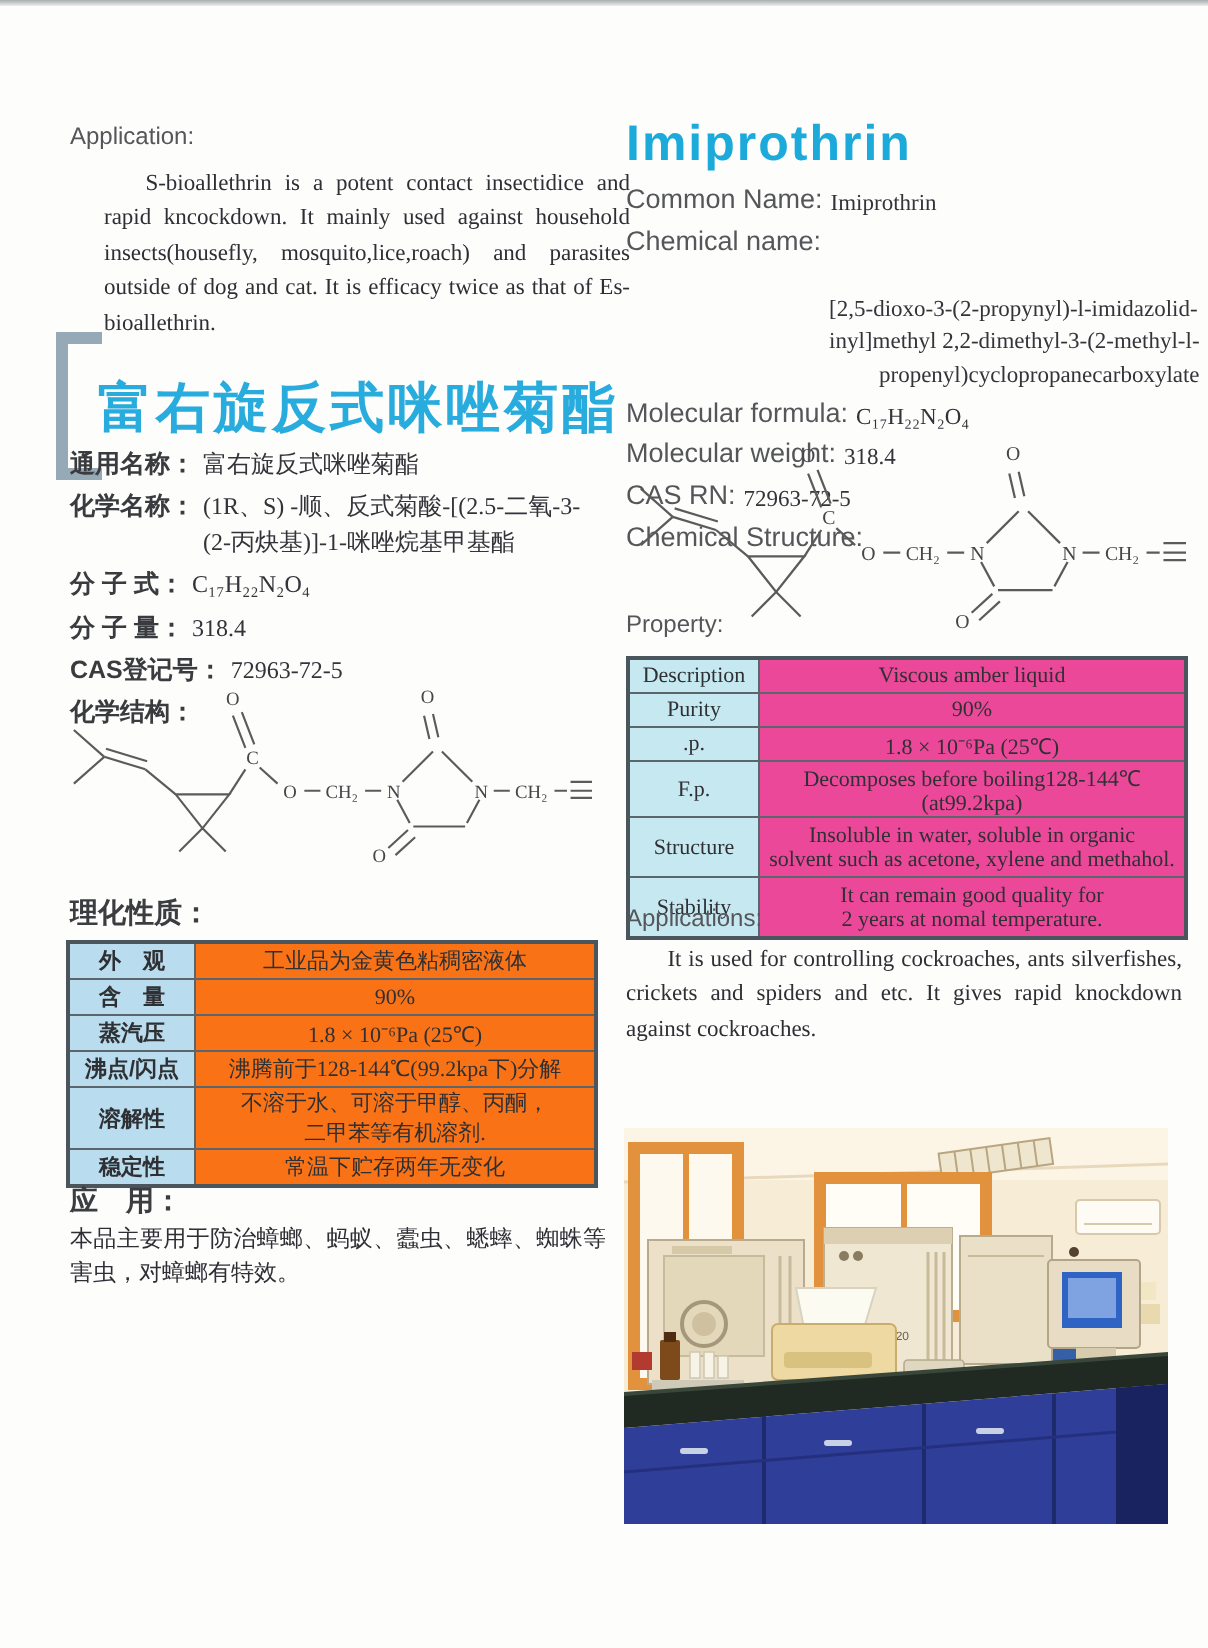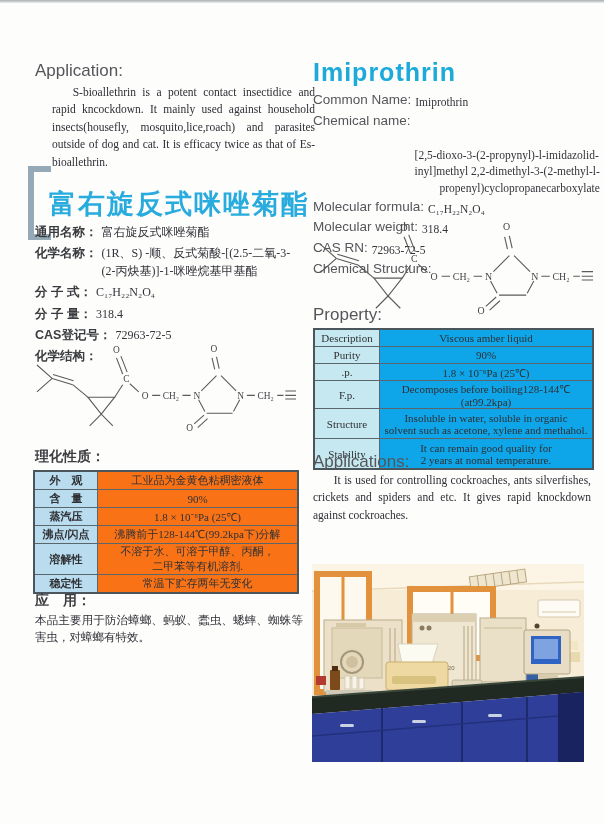--- a/index.html
+++ b/index.html
@@ -1,20 +1,20 @@
 <!DOCTYPE html>
 <html><head>
 <meta charset="utf-8">
 <style>
   html,body{margin:0;padding:0;background:#ffffff;}
   .page{position:relative;width:604px;height:824px;background:#fdfdfc;overflow:hidden;
         font-family:"Liberation Serif", serif;color:#2e2e35;}
   .top-edge{position:absolute;top:0;left:0;right:0;height:3px;
         background:linear-gradient(#a8adaf,#eceeee);}
-  .h-en{position:absolute;font-family:"Liberation Sans", sans-serif;font-size:17px;color:#55565a;}
+  .h-en{position:absolute;font-family:"Liberation Sans", sans-serif;font-size:12px;color:#55565a;}
   .h-zh{position:absolute;font-family:"Liberation Sans", sans-serif;font-size:14px;font-weight:bold;color:#3c3d41;}
   .body-text{position:absolute;font-size:11.5px;line-height:1.52;text-align:justify;color:#2e2e35;}
   .indent{text-indent:1.8em;}
   
   .bracket{position:absolute;left:28px;top:166px;width:17px;height:62px;
         border-left:6px solid #95a9b6;border-top:6px solid #95a9b6;border-bottom:6px solid #95a9b6;}
   .zh-title{position:absolute;left:49px;top:186px;font-family:"Liberation Sans", sans-serif;
         font-size:27px;font-weight:bold;color:#28abdd;letter-spacing:2px;white-space:nowrap;}
   .spec-block{position:absolute;left:35px;top:224px;width:266px;}
   .spec-row{display:flex;margin-bottom:4px;}
@@ -30,21 +30,21 @@
   .tval{flex:1 1 auto;display:flex;flex-direction:column;align-items:center;justify-content:center;
         text-align:center;}
   .ztable{left:33px;top:470px;width:262px;}
   .ztable .tlabel{width:62px;background:#b9dcee;font-family:"Liberation Sans", sans-serif;
         font-weight:bold;font-size:11px;color:#2f3034;}
   .ztable .tval{background:#f97316;font-size:11px;color:#2f3034;}
   .ztable .trow{min-height:17px;}
   .ztable .trow.tall{min-height:30px;}
   .rtable{left:313px;top:328px;width:277px;}
   .rtable .tlabel{width:64px;background:#c6e8f0;font-size:11px;color:#2f3034;}
-  .rtable .tval{background:#0ea5e9;font-size:11px;color:#2f3034;}
+  .rtable .tval{background:#ec4899;font-size:11px;color:#2f3034;}
   .rtable .trow{min-height:16px;}
   .rtable .trow.tall{min-height:29px;}
   
   .en-title{position:absolute;left:313px;top:58px;font-family:"Liberation Sans", sans-serif;
         font-size:25px;font-weight:bold;color:#1caadb;letter-spacing:1px;}
   .field-block{position:absolute;left:313px;top:92px;width:288px;}
   .field-row{display:flex;margin-bottom:2px;}
   .field-label{flex:0 0 auto;font-family:"Liberation Sans", sans-serif;font-size:13.5px;
         color:#55565a;white-space:nowrap;margin-right:4px;}
   .field-value{font-size:11.5px;color:#33333a;line-height:1.45;padding-top:2px;}

